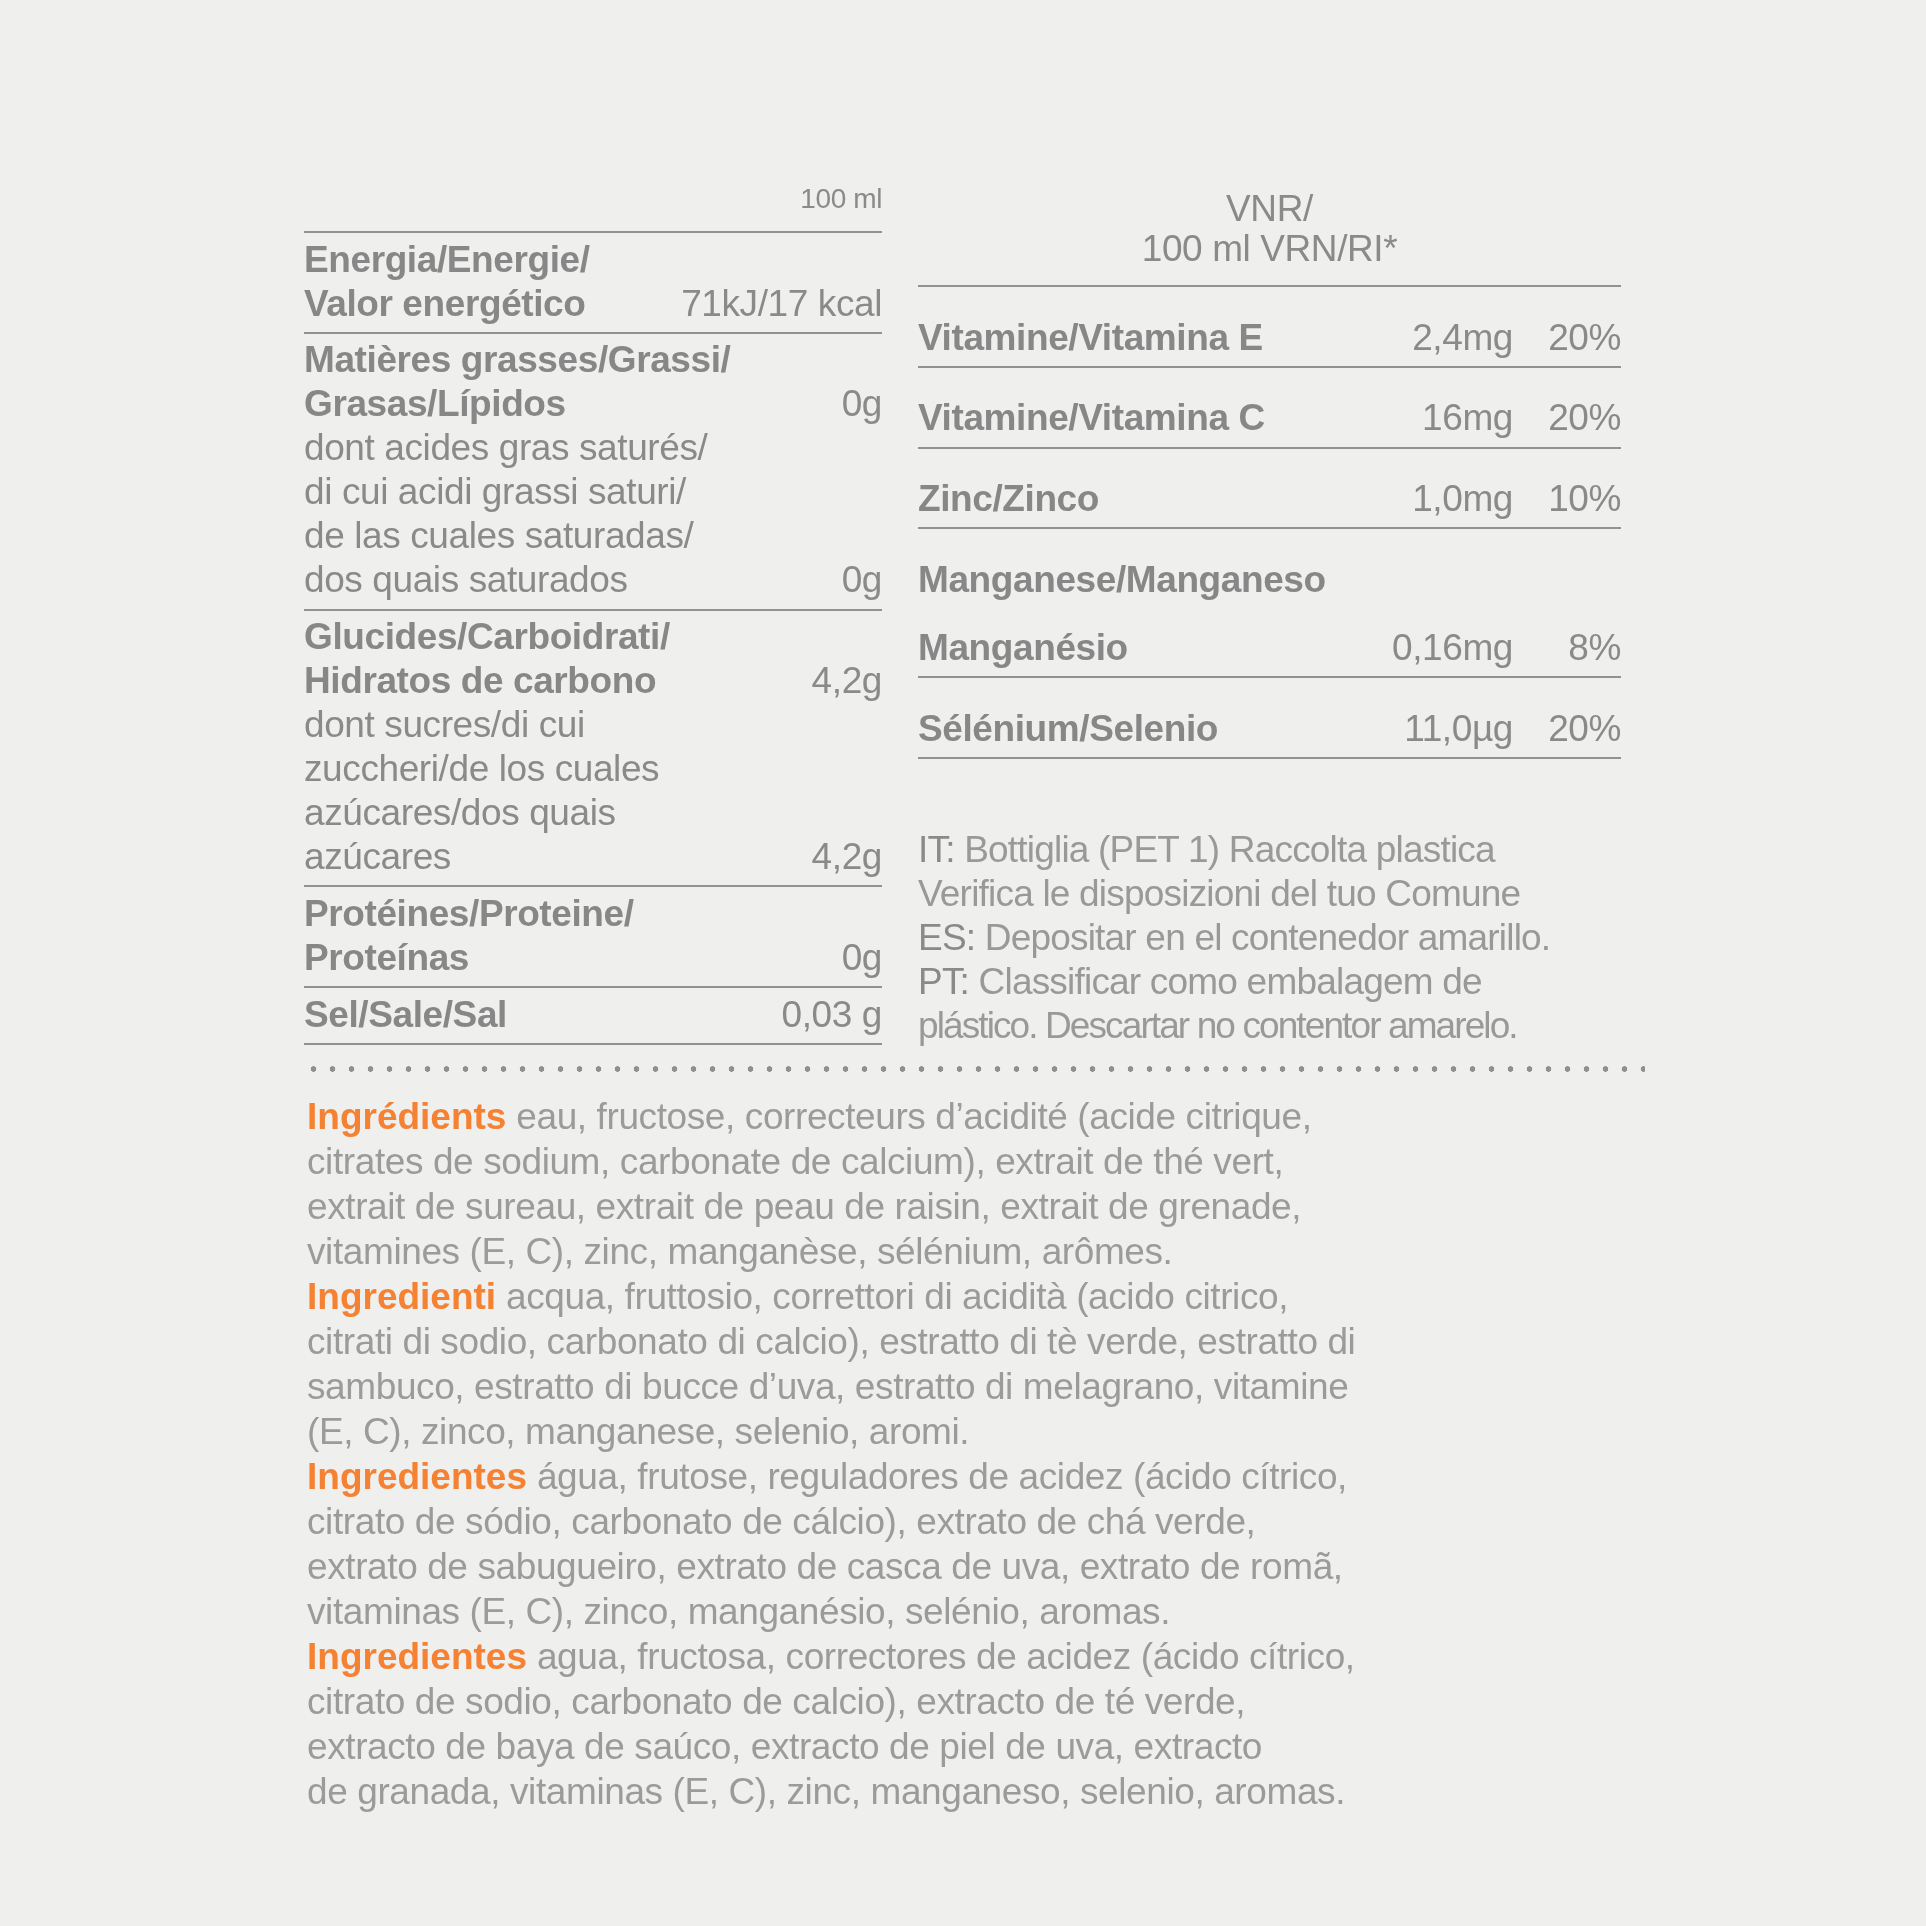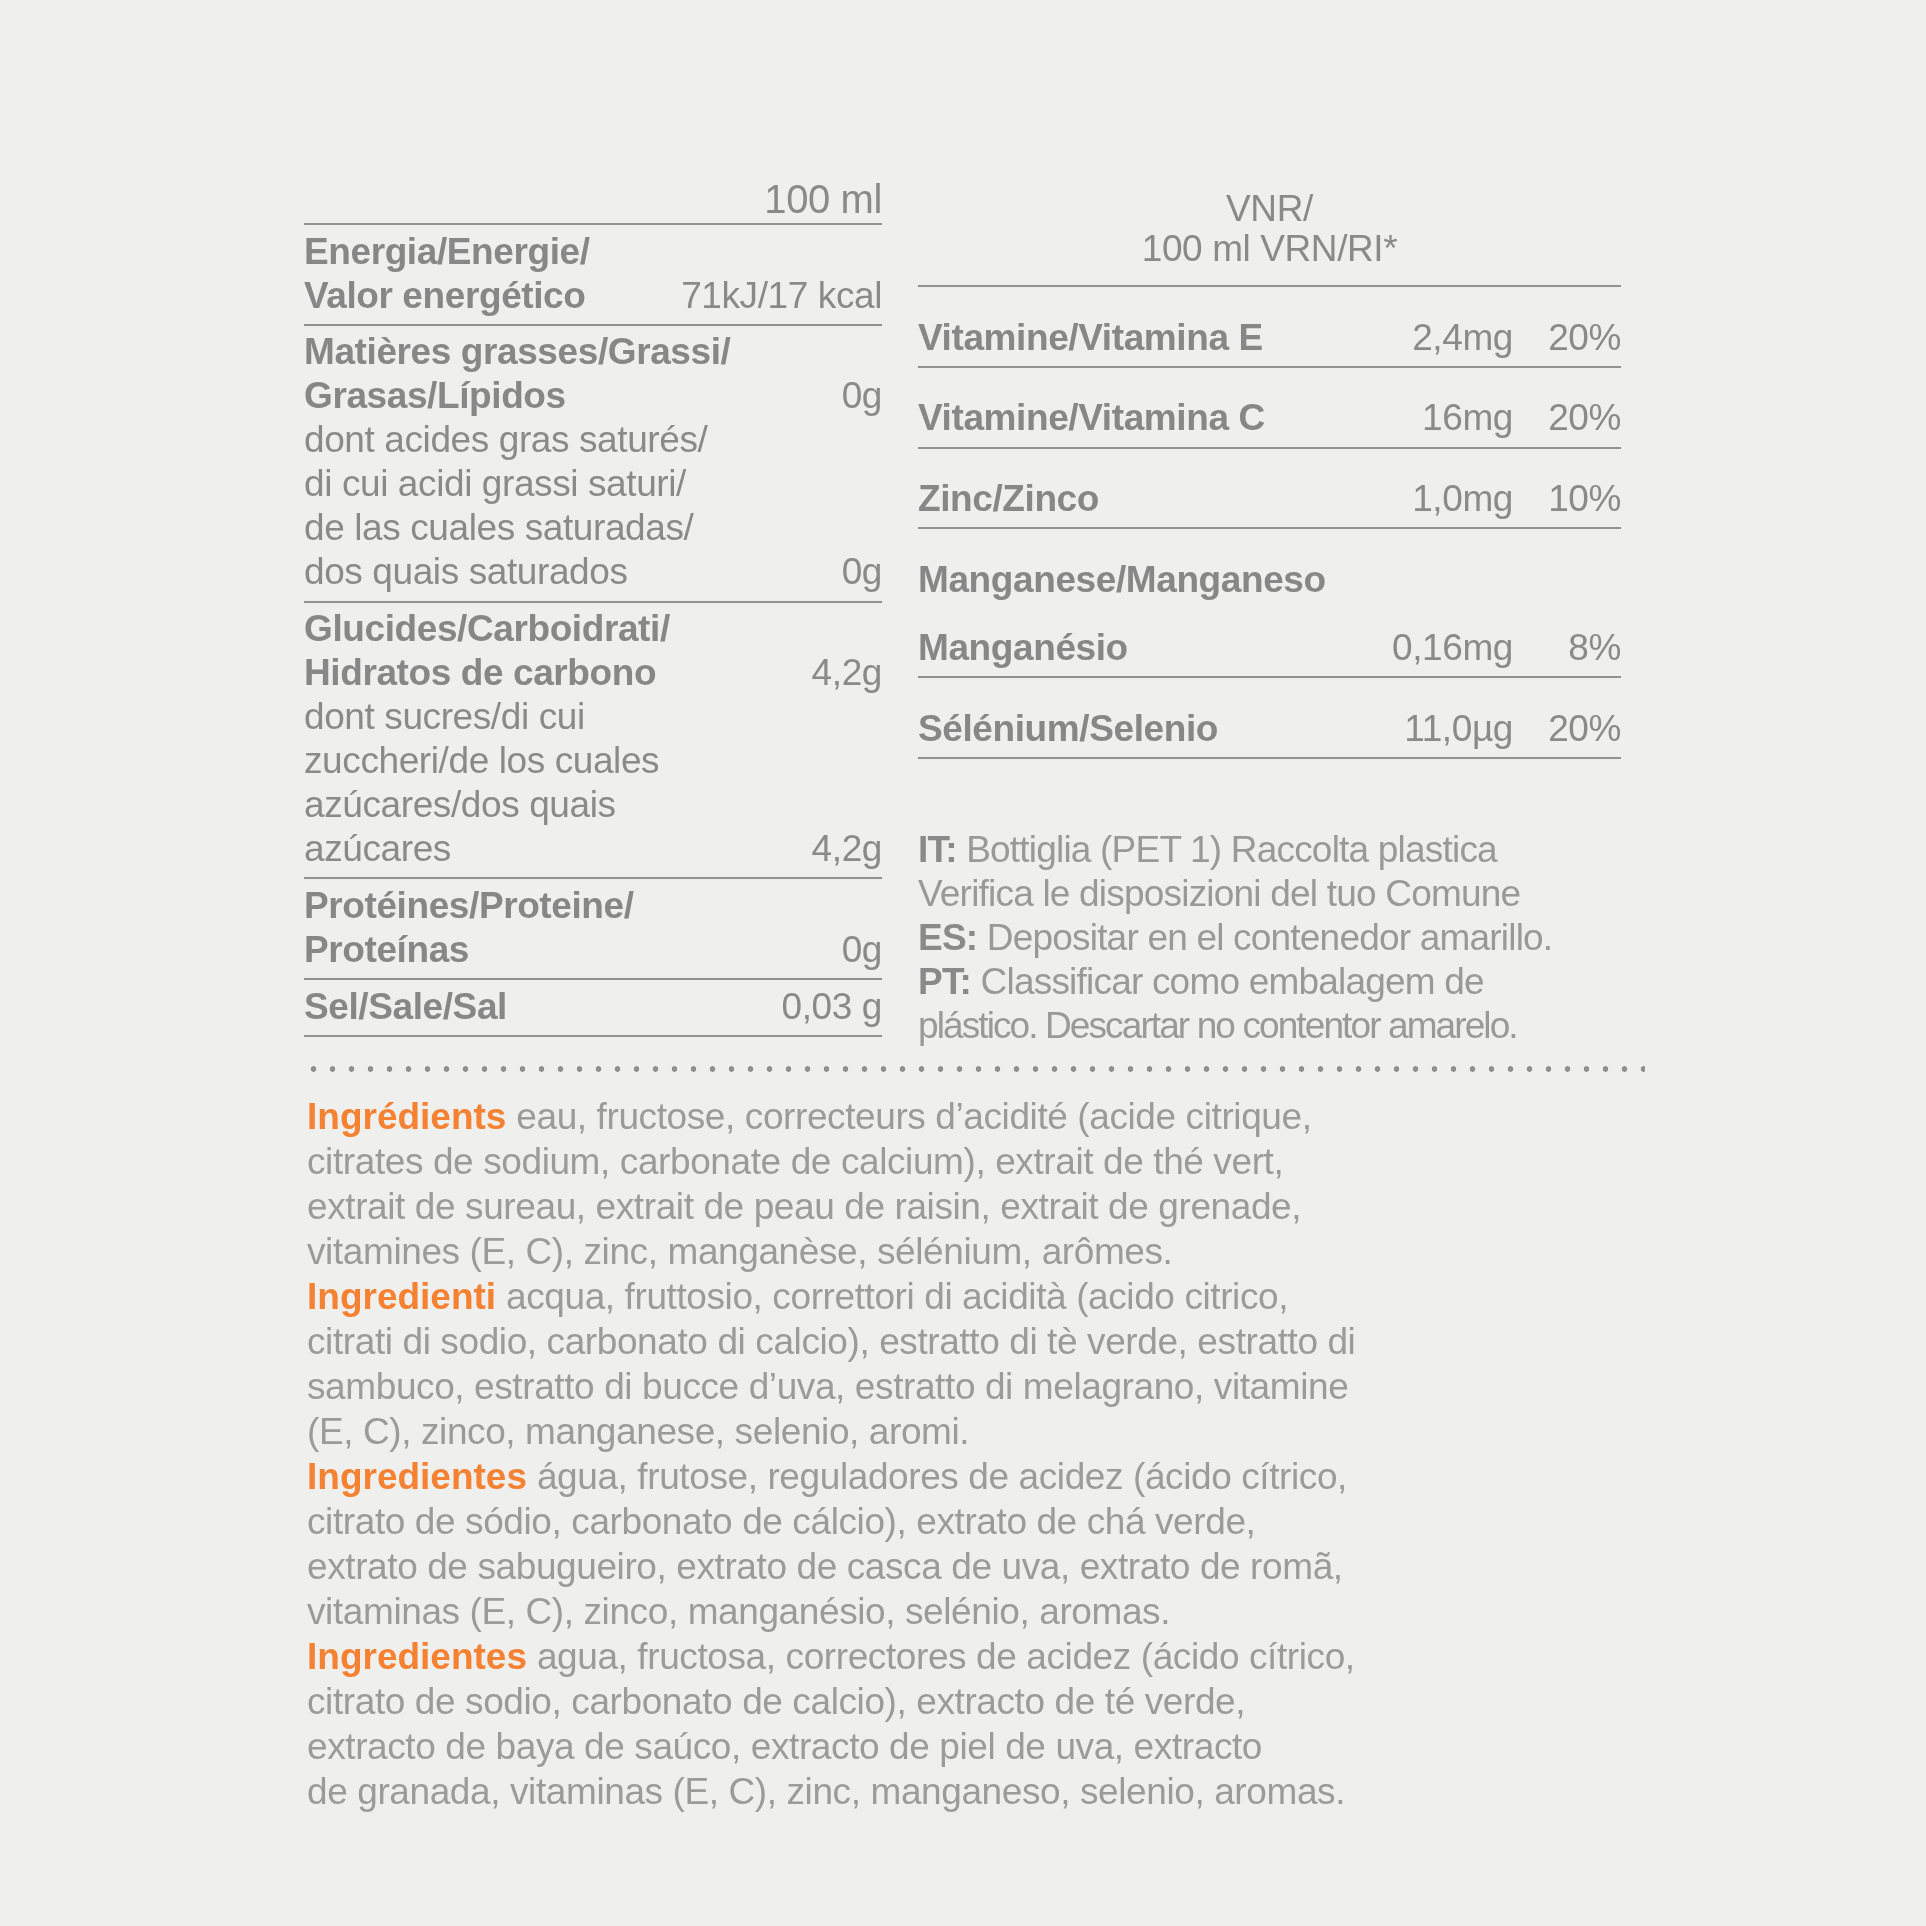--- a/index.html
+++ b/index.html
@@ -9,22 +9,22 @@
     background:#EFEFED;
     font-family:"Liberation Sans", sans-serif;
     overflow:hidden;
   }
   
   .left-table{
     position:absolute;left:304px;top:179px;width:578px;
     color:#8A8A8A;font-size:37px;line-height:44px;letter-spacing:-0.4px;
   }
   .lt-header{
-    text-align:right;font-size:40px;line-height:40px;
-    padding-bottom:4px;border-bottom:2.3px solid #929292;
+    text-align:right;font-size:28px;line-height:40px;
+    padding-bottom:12px;border-bottom:2.3px solid #929292;
   }
   .lt-row{border-bottom:2.3px solid #929292;padding:4.6px 0 6.2px;}
   .lt-line{display:flex;justify-content:space-between;align-items:flex-start;white-space:nowrap;}
   .lt-line .lbl{flex:1 1 auto;}
   .lt-line .val{flex:0 0 auto;text-align:right;font-weight:normal;}
   .bold{font-weight:bold;color:#878787;}
   .gap-before{margin-top:0;}
   
   .right-table{
     position:absolute;left:918px;top:189px;width:703px;
@@ -35,21 +35,21 @@
   .rt-line{display:flex;align-items:baseline;white-space:nowrap;line-height:44px;}
   .rt-line .lbl{flex:1 1 auto;margin-top:24px;}
   .rt-line .val{flex:0 0 170px;text-align:right;font-weight:normal;}
   .rt-line .ri{flex:0 0 108px;text-align:right;font-weight:normal;}
   
   .recycle{
     position:absolute;left:918px;top:828px;width:724px;
     color:#999999;font-size:37px;line-height:44px;letter-spacing:-0.8px;
   }
   .rc-line{white-space:nowrap;}
-  .rc-line .prefix{font-weight:bold;color:#8A8A8A;}
+  .rc-line .prefix{font-weight:normal;color:#8A8A8A;}
   .rc-condensed{letter-spacing:-1.9px;}
   
   .dotted{
     position:absolute;left:304px;top:1059px;width:1341px;height:20px;
     background-image:radial-gradient(circle,#909090 2.5px,rgba(0,0,0,0) 3.1px);
     background-size:19px 20px;background-repeat:repeat-x;background-position:0 50%;
   }
   
   .ingredients{
     position:absolute;left:307px;top:1094px;width:1337px;

